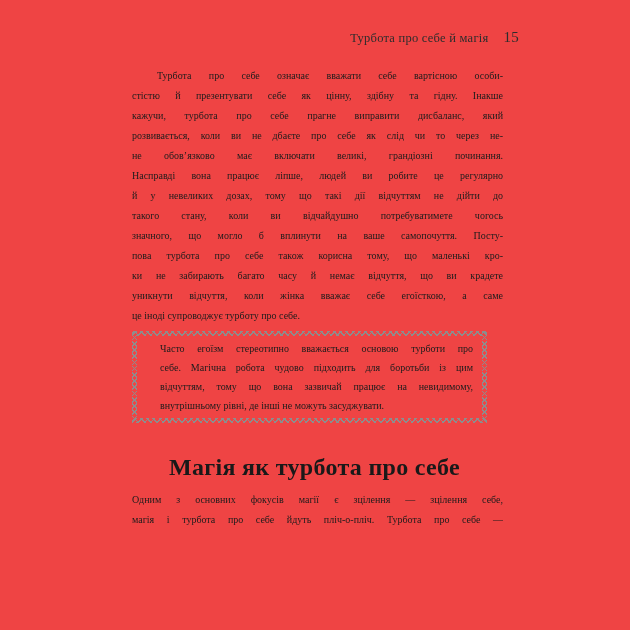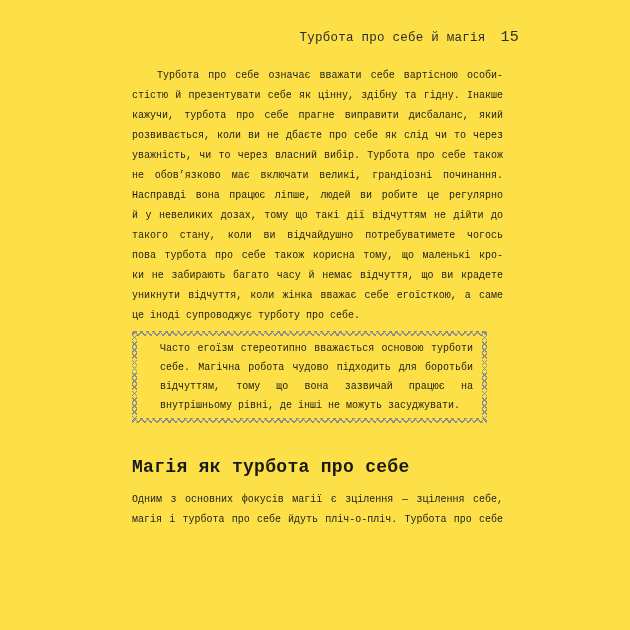--- a/index.html
+++ b/index.html
@@ -4,22 +4,22 @@
 <style>
   html, body {
     margin: 0;
     padding: 0;
     background: #ffffff;
   }
   .page {
     position: relative;
     width: 630px;
     height: 630px;
-    background: #fde047;
-    font-family: Liberation Mono, monospace;
+    background: #ef4444;
+    font-family: Liberation Serif, serif;
     color: #1c1c1c;
     overflow: hidden;
   }
   .running-head {
     position: absolute;
     top: 29px;
     left: 133px;
     width: 386px;
     display: flex;
     justify-content: flex-end;
@@ -67,25 +67,26 @@
       repeating-linear-gradient(45deg,  #8d8d8d 0 1.2px, transparent 1.2px 4.4px),
       repeating-linear-gradient(-45deg, #8d8d8d 0 1.2px, transparent 1.2px 4.4px);
   }
   .edge.top    { left: 0; right: 0; top: 0;    height: 5px; }
   .edge.bottom { left: 0; right: 0; bottom: 0; height: 5px; }
   .edge.left   { top: 0; bottom: 0; left: 0;   width: 5px; }
   .edge.right  { top: 0; bottom: 0; right: 0;  width: 5px; }
 
   .section-heading {
     margin-top: 33px;
-    font-size: 18px;
+    font-size: 24px;
     font-weight: bold;
     letter-spacing: 0.3px;
     color: #191919;
     line-height: 22px;
+    margin-left: 37px;
   }
   .section-paragraph {
     margin-top: 12px;
   }
 </style>
 </head>
 <body>
 
 <div class="page">
 
@@ -94,25 +95,25 @@
     <span class="pagenum">15</span>
   </div>
 
   <div class="content">
 
     <div>
       <div class="line indent">Турбота про себе означає вважати себе вартісною особи-</div>
       <div class="line">стістю й презентувати себе як цінну, здібну та гідну. Інакше</div>
       <div class="line">кажучи, турбота про себе прагне виправити дисбаланс, який</div>
       <div class="line">розвивається, коли ви не дбаєте про себе як слід чи то через не-</div>
-      <div class="line">уважність, чи то через власний вибір. Турбота про себе також</div>
       <div class="line">не обов’язково має включати великі, грандіозні починання.</div>
       <div class="line">Насправді вона працює ліпше, людей ви робите це регулярно</div>
       <div class="line">й у невеликих дозах, тому що такі дії відчуттям не дійти до</div>
       <div class="line">такого стану, коли ви відчайдушно потребуватимете чогось</div>
+      <div class="line">значного, що могло б вплинути на ваше самопочуття. Посту-</div>
       <div class="line">пова турбота про себе також корисна тому, що маленькі кро-</div>
       <div class="line">ки не забирають багато часу й немає відчуття, що ви крадете</div>
       <div class="line">уникнути відчуття, коли жінка вважає себе егоїсткою, а саме</div>
       <div class="line last">це іноді супроводжує турботу про себе.</div>
     </div>
 
     <div class="callout">
       <div class="edge top"></div>
       <div class="edge bottom"></div>
       <div class="edge left"></div>

